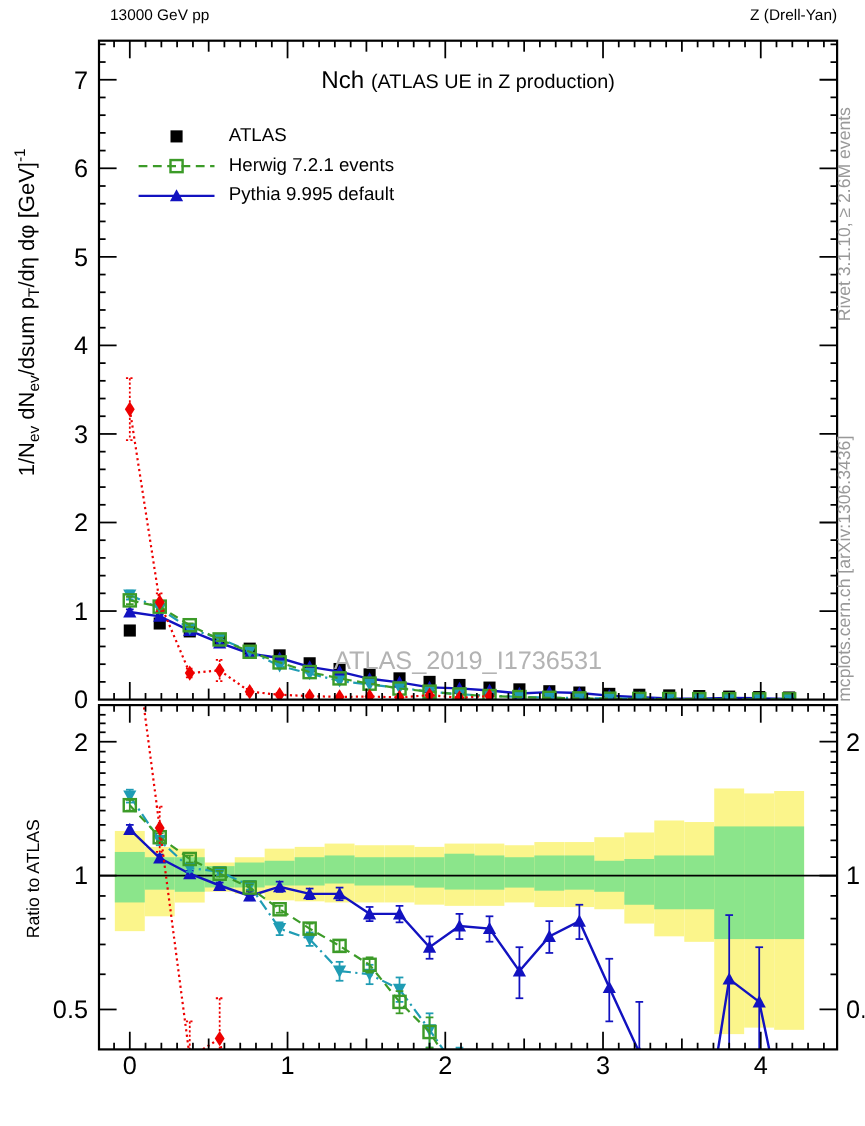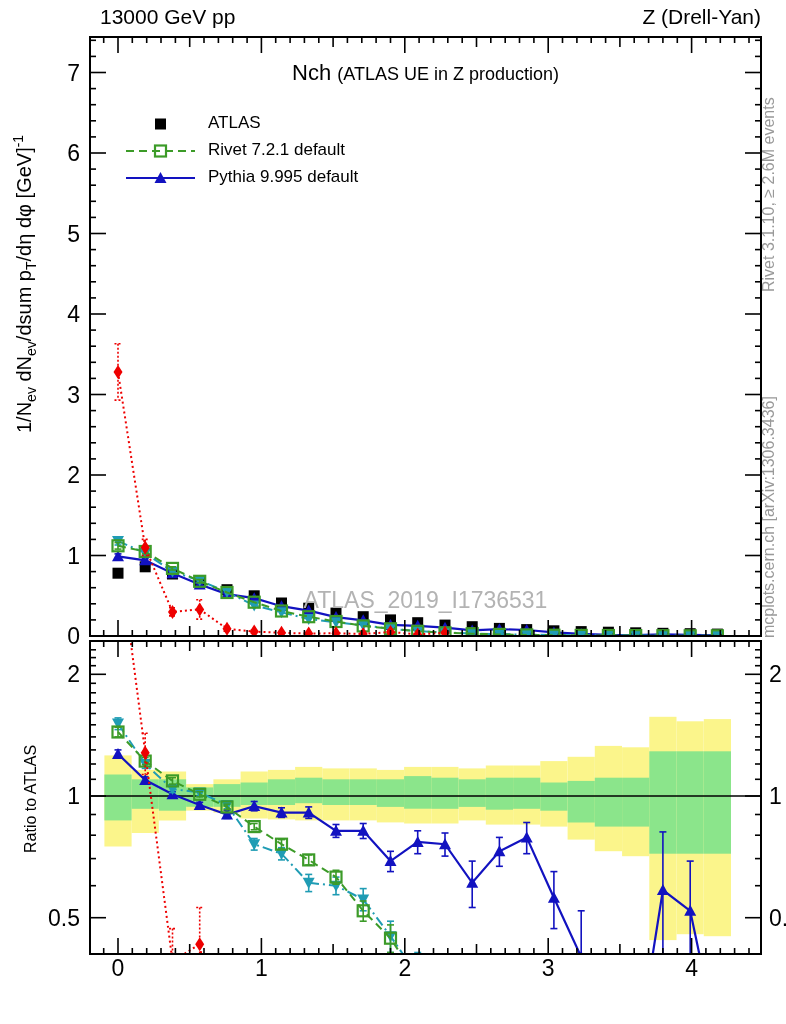--- a/index.html
+++ b/index.html
@@ -1,21 +1,21 @@
 <!DOCTYPE html>
 <html><head>
 <meta charset="utf-8">
 <style>
   html,body{margin:0;padding:0;background:#ffffff;}
   #page{position:relative;width:786px;height:1024px;background:#ffffff;overflow:hidden;
         font-family:"Liberation Sans",sans-serif;color:#000;}
   #chart-svg{position:absolute;left:0;top:0;}
   #chart-svg text{font-family:"Liberation Sans",sans-serif;fill:#000;}
   .overlay{position:absolute;white-space:nowrap;}
-  .hdr{font-size:21px;top:5px;}
+  .hdr{font-size:14px;top:5px;}
   #header-right{left:400px;width:361px;text-align:right;}
   #plot-title{left:90px;width:671px;top:60px;text-align:center;font-size:22px;}
   #plot-title .sub{font-size:18px;}
   #watermark{left:90px;width:671px;top:587px;text-align:center;font-size:23px;color:#b3b3b3;}
   .vrot{transform:rotate(-90deg);transform-origin:0 0;}
   #main-ylabel{left:10px;top:433px;font-size:20px;}
   #main-ylabel sub,#main-ylabel sup{font-size:14px;}
   #ratio-ylabel{left:22px;top:853px;font-size:16px;}
   .credit{color:#999;font-size:16px;}
   #credit-rivet{left:760px;top:292px;}
@@ -846,21 +846,21 @@
         <svg class="leg-marker" width="75" height="18">
           <rect x="32" y="3.5" width="11" height="11" fill="#000000"></rect>
         </svg>
         <span class="leg-label">ATLAS</span>
       </div>
       <div class="leg-row">
         <svg class="leg-marker" width="75" height="18">
           <line x1="3" y1="9" x2="72" y2="9" stroke="#3c9b28" stroke-width="2" stroke-dasharray="8,5"></line>
           <rect x="32" y="3.5" width="11" height="11" fill="none" stroke="#3c9b28" stroke-width="2.2"></rect>
         </svg>
-        <span class="leg-label">Rivet 7.2.1 default</span>
+        <span class="leg-label">Herwig 7.2.1 events</span>
       </div>
       <div class="leg-row">
         <svg class="leg-marker" width="75" height="18">
           <line x1="3" y1="9" x2="72" y2="9" stroke="#1212c0" stroke-width="2"></line>
           <path d="M31.5,14 L43.5,14 L37.5,3 Z" fill="#1212c0"></path>
         </svg>
         <span class="leg-label">Pythia 9.995 default</span>
       </div>
     </div>
 </div>

